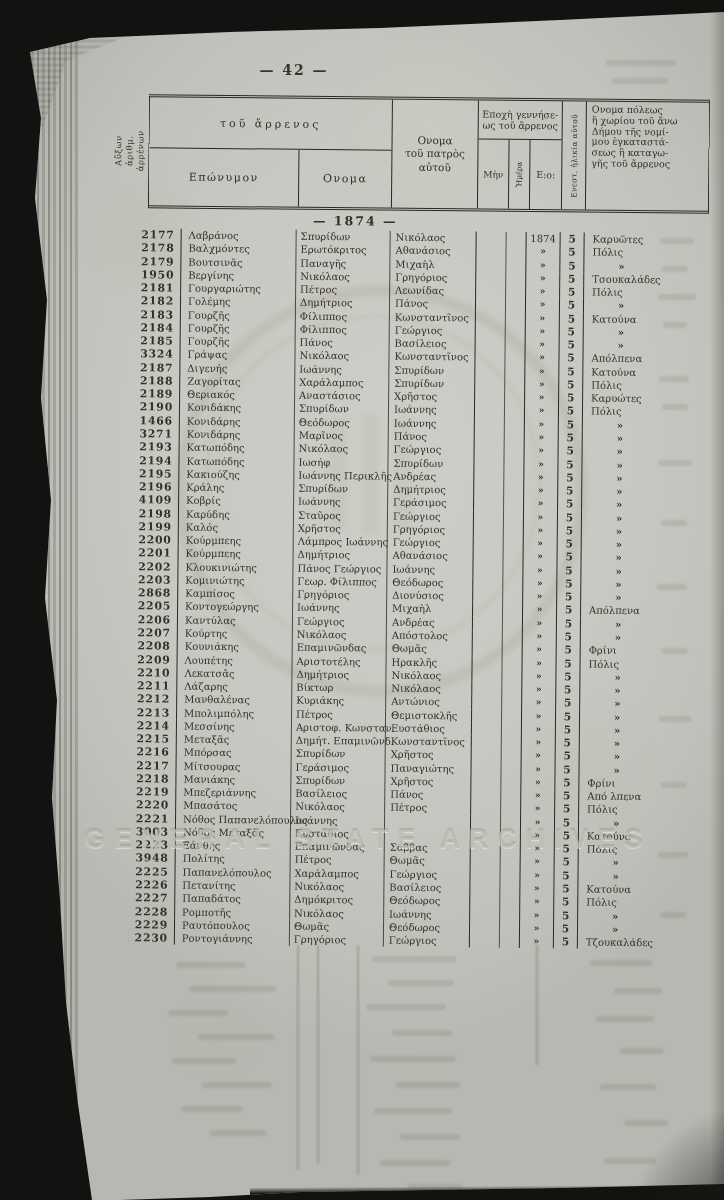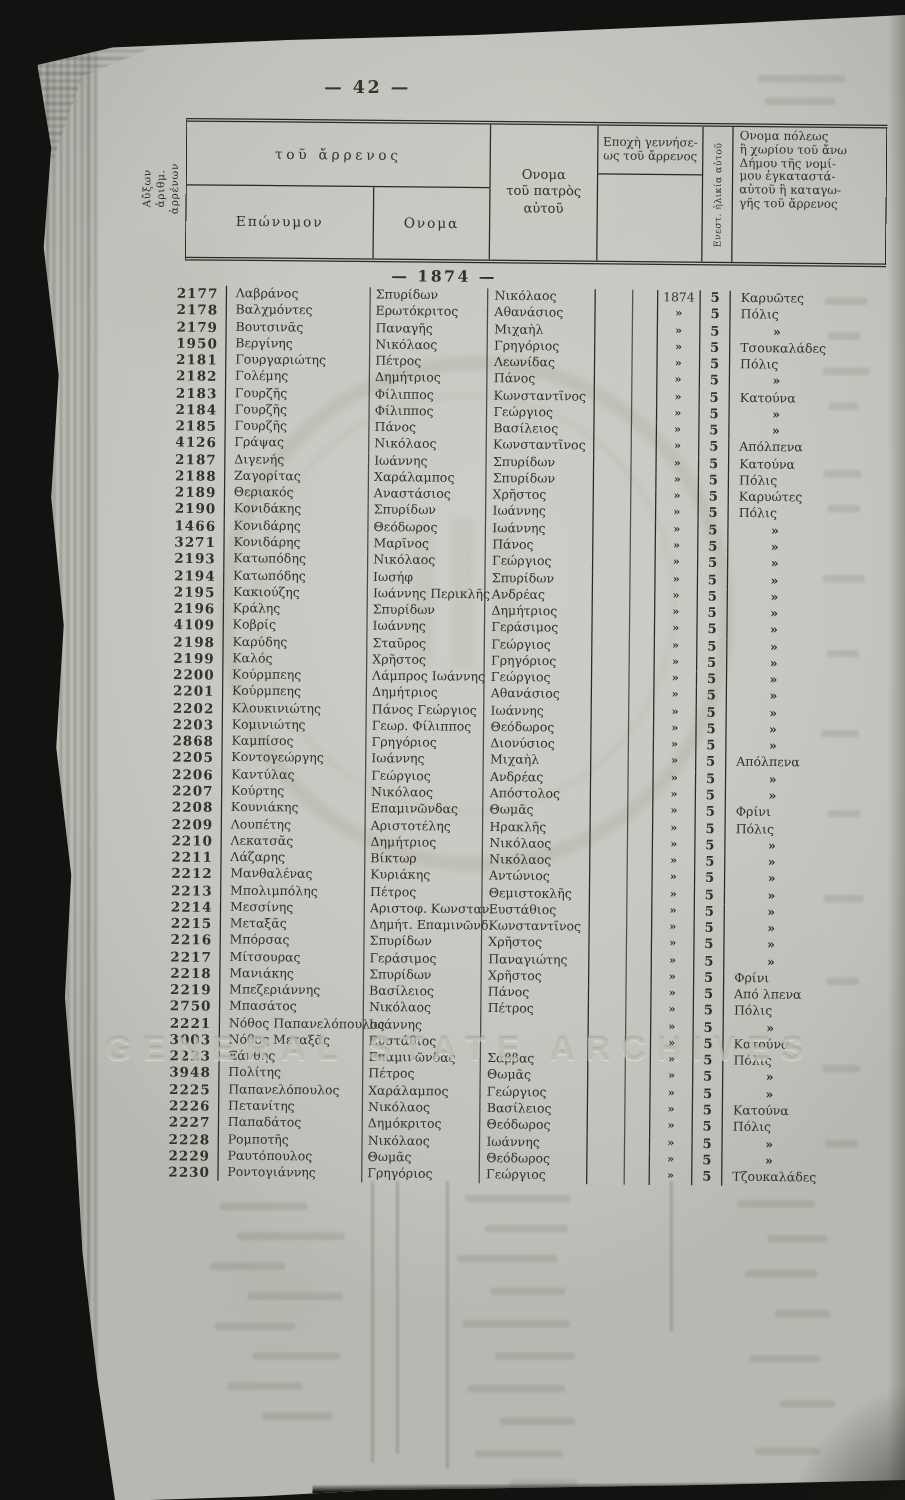--- a/index.html
+++ b/index.html
@@ -193,30 +193,37 @@
         </div>
         <div class="hc father-h bR">
           <div>Ονομα</div>
           <div>τοῦ πατρὸς αὐτοῦ</div>
         </div>
         <div class="hc birth-h bR">
           <div class="birth-top">
             <div>Εποχὴ γεννήσε-</div>
             <div>ως τοῦ ἄρρενος</div>
           </div>
+          <div class="birth-bottom">
+            <div class="h-month">Μὴν</div>
+            <div class="h-day">
+              <div class="inner">Ἡμέρα</div>
+            </div>
+            <div class="h-year">Ε:ο:</div>
+          </div>
         </div>
         <div class="hc age-h bR">
           <div class="inner">Ενεστ. ἡλικία αὐτοῦ</div>
         </div>
         <div class="hc place-h">
           <div>Ονομα πόλεως</div>
           <div>ἢ χωρίου τοῦ ἄνω</div>
           <div>Δήμου τῆς νομί-</div>
           <div>μου ἐγκαταστά-</div>
-          <div>αὐτοῦ ἢ καταγω-</div>
+          <div>σεως ἢ καταγω-</div>
           <div>γῆς τοῦ ἄρρενος</div>
         </div>
       </div>
       <div class="year-sep">— 1874 —</div>
       <div class="tbody">
           <div class="trow">
             <div class="c c-num">2177</div>
             <div class="c c-surname">Λαβράνος</div>
             <div class="c c-name">Σπυρίδων</div>
             <div class="c c-father">Νικόλαος</div>
@@ -308,21 +315,21 @@
             <div class="c c-surname">Γουρζῆς</div>
             <div class="c c-name">Πάνος</div>
             <div class="c c-father">Βασίλειος</div>
             <div class="c c-month"></div>
             <div class="c c-day"></div>
             <div class="c c-year ditto">»</div>
             <div class="c c-age">5</div>
             <div class="c c-place ditto">»</div>
           </div>
           <div class="trow">
-            <div class="c c-num">4126</div>
+            <div class="c c-num">3324</div>
             <div class="c c-surname">Γράψας</div>
             <div class="c c-name">Νικόλαος</div>
             <div class="c c-father">Κωνσταντῖνος</div>
             <div class="c c-month"></div>
             <div class="c c-day"></div>
             <div class="c c-year ditto">»</div>
             <div class="c c-age">5</div>
             <div class="c c-place">Απόλπενα</div>
           </div>
           <div class="trow">
@@ -682,21 +689,21 @@
             <div class="c c-surname">Μπεζεριάννης</div>
             <div class="c c-name">Βασίλειος</div>
             <div class="c c-father">Πάνος</div>
             <div class="c c-month"></div>
             <div class="c c-day"></div>
             <div class="c c-year ditto">»</div>
             <div class="c c-age">5</div>
             <div class="c c-place">Από λπενα</div>
           </div>
           <div class="trow">
-            <div class="c c-num">2750</div>
+            <div class="c c-num">2220</div>
             <div class="c c-surname">Μπασάτος</div>
             <div class="c c-name">Νικόλαος</div>
             <div class="c c-father">Πέτρος</div>
             <div class="c c-month"></div>
             <div class="c c-day"></div>
             <div class="c c-year ditto">»</div>
             <div class="c c-age">5</div>
             <div class="c c-place">Πόλις</div>
           </div>
           <div class="trow">

